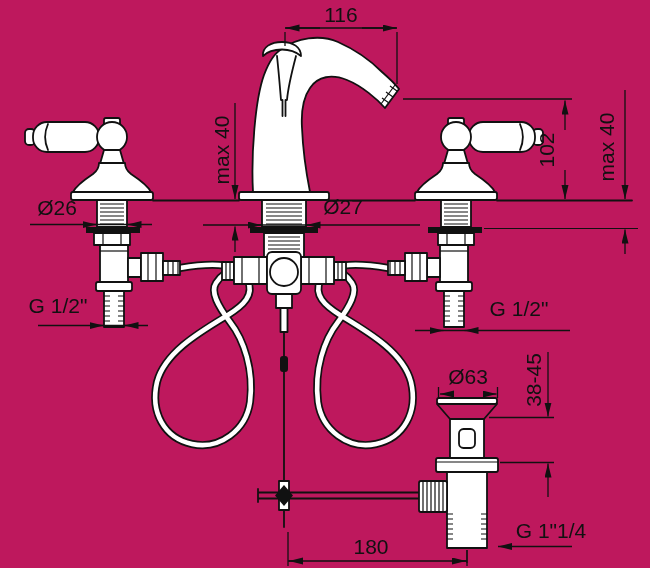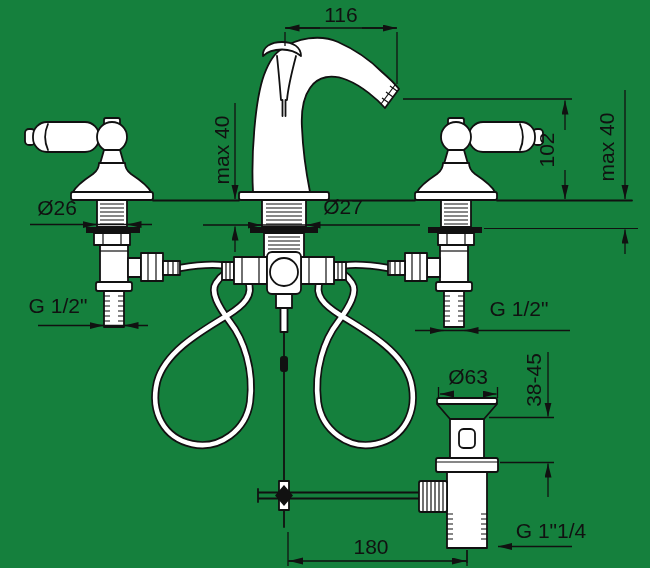--- a/index.html
+++ b/index.html
@@ -1,16 +1,16 @@
 <!DOCTYPE html>
 <html><head>
 <meta charset="utf-8">
 <style>
   html,body{margin:0;padding:0;background:#fff;}
-  .stage{width:650px;height:568px;background:#15803d;position:relative;}
+  .stage{width:650px;height:568px;background:#be185d;position:relative;}
   svg{display:block}
   .ln{stroke:#111;stroke-width:1.8;fill:none;stroke-linecap:round;stroke-linejoin:round;}
   .fw{stroke:#111;stroke-width:1.8;fill:#fff;stroke-linejoin:round;}
   .fb{fill:#111;stroke:none;}
   .dim{stroke:#111;stroke-width:1.3;fill:none;}
   .hose-out{stroke:#111;stroke-width:8;fill:none;stroke-linecap:round;}
   .hose-in{stroke:#fff;stroke-width:4.6;fill:none;stroke-linecap:round;}
   .thin{stroke:#111;stroke-width:1.2;fill:none;}
   text{font-family:"Liberation Sans",sans-serif;font-size:21px;fill:#111;}
 </style>

